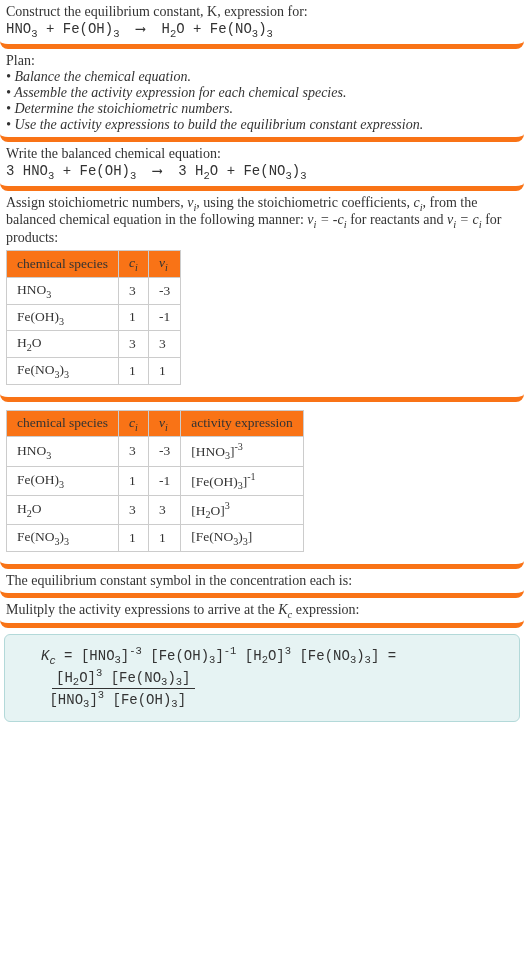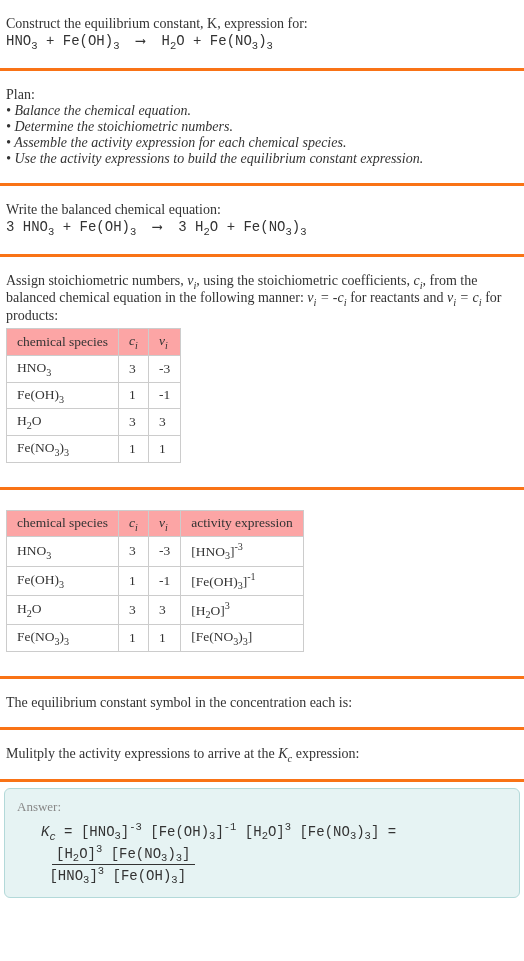--- a/index.html
+++ b/index.html
@@ -5,22 +5,23 @@
   body {
     margin: 0;
     padding: 0;
     font-family: Georgia, 'Times New Roman', serif;
     font-size: 14px;
     color: #333;
     background: #fff;
     width: 524px;
   }
   .section {
-    padding: 16px 6px;
-    border-bottom: 3px solid #f97316;
+    padding: 4px 6px;
+    border-bottom: 5px solid #f97316;
+    border-radius: 8px;
   }
   .section:last-child { border-bottom: none; }
   .answer-box {
     background: #e6f3f3;
     border: 1px solid #b3d9d9;
     border-radius: 6px;
     padding: 10px 12px;
     margin: 6px 4px;
   }
   .answer-label {
@@ -32,21 +33,21 @@
     border-collapse: collapse;
     margin: 4px 0 8px 0;
   }
   table.data th, table.data td {
     border: 1px solid #ccc;
     padding: 4px 10px;
     text-align: left;
     font-weight: normal;
     font-size: 13.5px;
   }
-  table.data th { background: #fca5a5; }
+  table.data th { background: #f97316; }
   .eq { font-family: Liberation Mono, monospace; }
   .ital { font-style: italic; margin-top: 12px; }
   sub { font-size: 0.75em; vertical-align: sub; }
   sup { font-size: 0.75em; vertical-align: super; }
   .plan-list { margin: 0; padding: 0; list-style: none; font-style: italic; }
   .plan-list li::before { content: "• "; }
   .frac {
     display: inline-block;
     vertical-align: middle;
     text-align: center;
@@ -64,22 +65,22 @@
   </div>
   <div class="eq">
     HNO<sub>3</sub> + Fe(OH)<sub>3</sub> &nbsp;⟶&nbsp; H<sub>2</sub>O + Fe(NO<sub>3</sub>)<sub>3</sub>
   </div>
 </div>
 
 <div class="section">
   <div>Plan:</div>
   <ul class="plan-list">
     <li>Balance the chemical equation.</li>
+    <li>Assemble the activity expression for each chemical species.</li>
     <li>Determine the stoichiometric numbers.</li>
-    <li>Assemble the activity expression for each chemical species.</li>
     <li>Use the activity expressions to build the equilibrium constant expression.</li>
   </ul>
 </div>
 
 <div class="section">
   <div>Write the balanced chemical equation:</div>
   <div class="eq">
     3 HNO<sub>3</sub> + Fe(OH)<sub>3</sub> &nbsp;⟶&nbsp; 3 H<sub>2</sub>O + Fe(NO<sub>3</sub>)<sub>3</sub>
   </div>
 </div>
@@ -160,21 +161,20 @@
   <div>The equilibrium constant symbol in the concentration each is:</div>
 </div>
 
 <div class="section">
   <div>
     Mulitply the activity expressions to arrive at the <span class="ital">K<sub>c</sub></span> expression:
   </div>
 </div>
 
 <div class="answer-box">
-  <div class="answer-label">Answer:</div>
   <div class="kc-line eq">
     <span class="ital">K<sub>c</sub></span> = [HNO<sub>3</sub>]<sup>-3</sup> [Fe(OH)<sub>3</sub>]<sup>-1</sup> [H<sub>2</sub>O]<sup>3</sup> [Fe(NO<sub>3</sub>)<sub>3</sub>] =
     <span class="frac">
       <span class="num">[H<sub>2</sub>O]<sup>3</sup> [Fe(NO<sub>3</sub>)<sub>3</sub>]</span>
       <span class="den">[HNO<sub>3</sub>]<sup>3</sup> [Fe(OH)<sub>3</sub>]</span>
     </span>
   </div>
 </div>
 
 </body></html>

